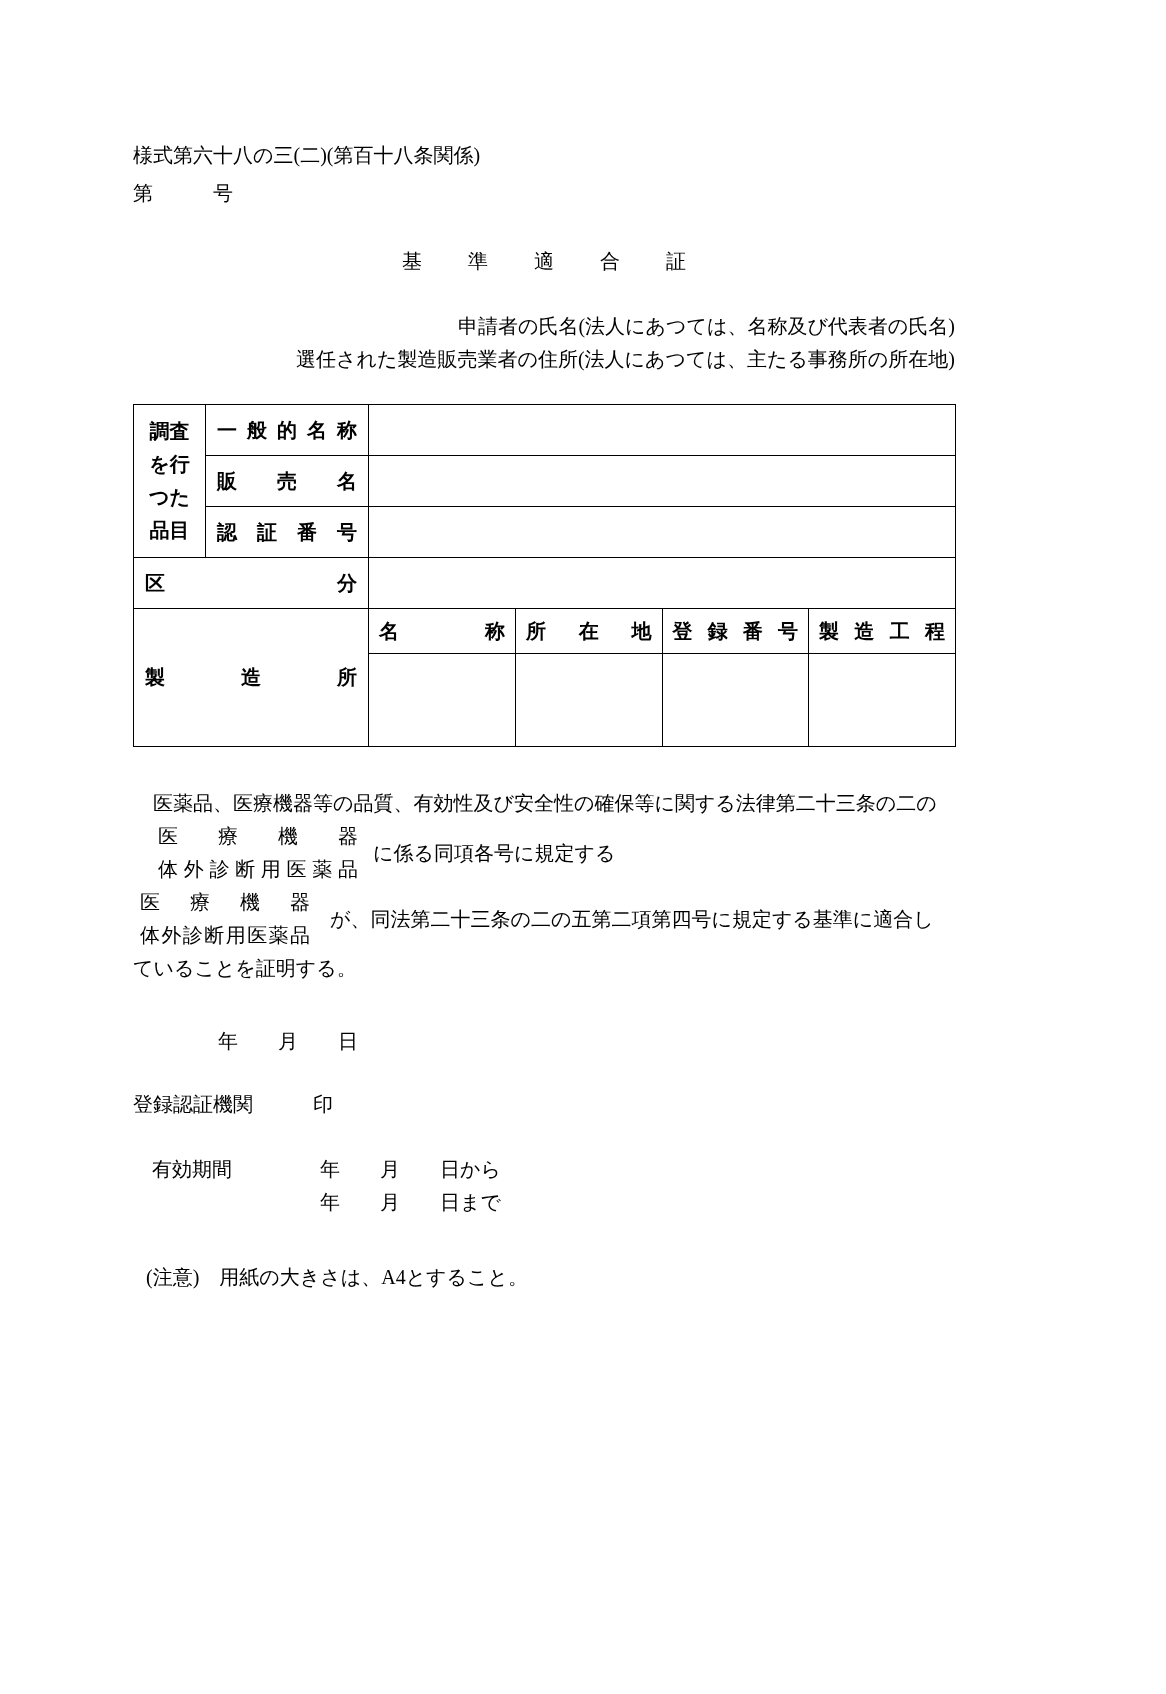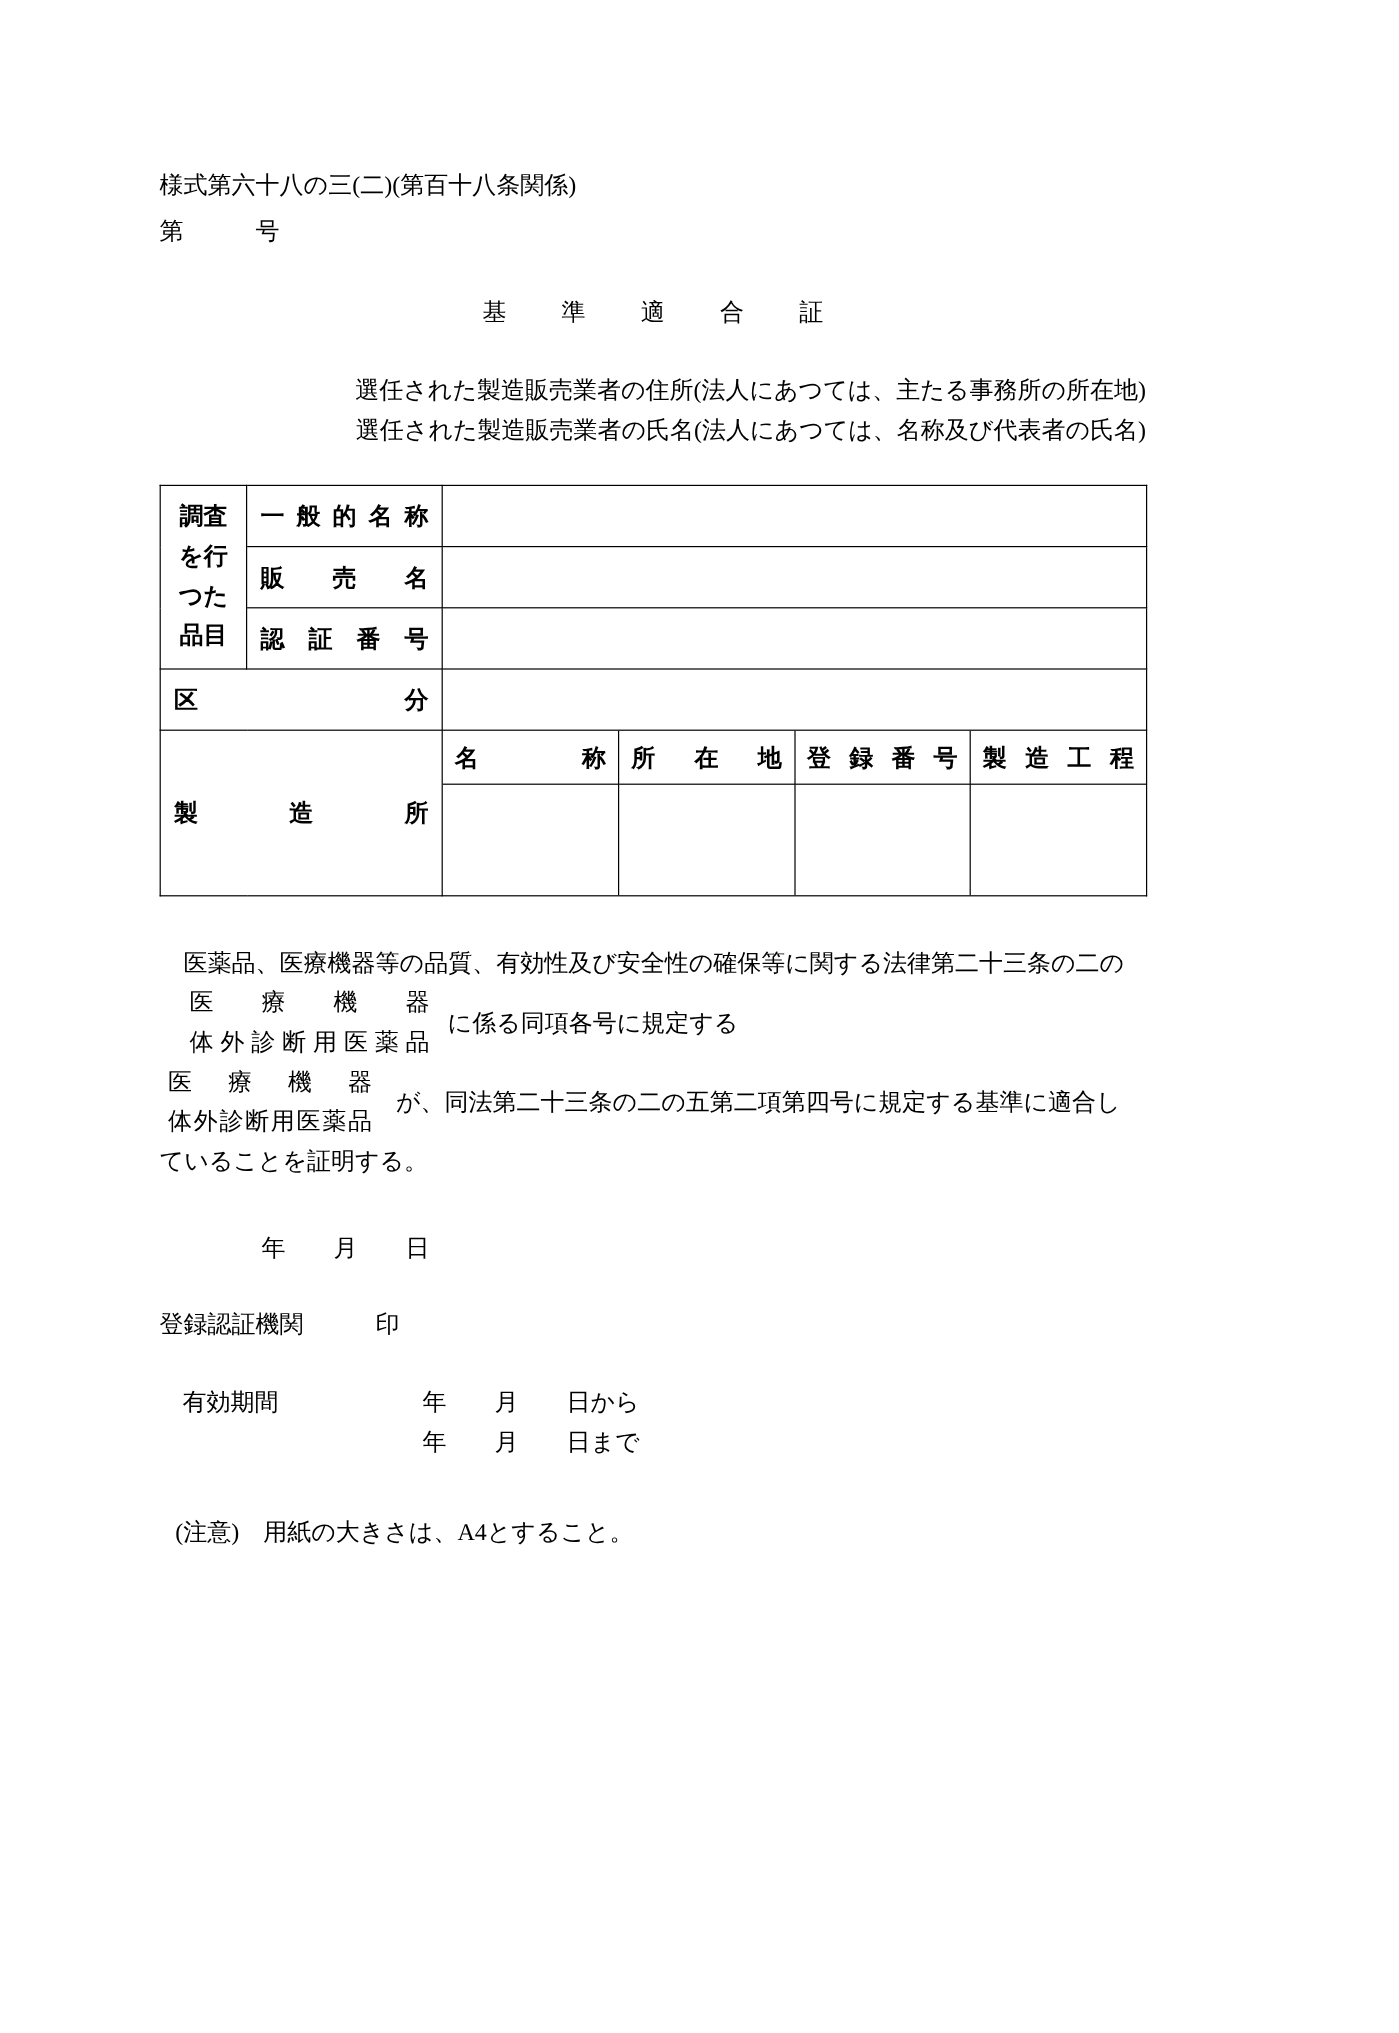--- a/index.html
+++ b/index.html
@@ -39,36 +39,36 @@
   .seg{flex:0 0 auto;}
   .stack{flex:0 0 auto;line-height:33px;}
   .stack .st{display:block;text-align:justify;text-align-last:justify;}
   .stack1{width:200px;margin:0 15px 0 25px;}
   .stack2{width:170px;margin:0 20px 0 7px;}
 
   .date-line{margin:40px 0 0 85px;line-height:33px;}
   .issuer-line{margin-top:30px;text-align:left;padding-right:22px;line-height:33px;}
   .validity{margin-top:32px;display:flex;line-height:33px;}
   .validity-label{margin-left:19px;}
-  .validity-dates{margin-left:120px;}
+  .validity-dates{margin-left:88px;}
   .note{margin-top:42px;margin-left:13px;line-height:33px;}
 </style>
 </head>
 <body>
 
 <div class="page">
 
   <div class="form-number">様式第六十八の三(二)(第百十八条関係)</div>
   <div class="doc-number">第　　　号</div>
 
   <h1 class="title">基　準　適　合　証</h1>
 
   <div class="recipients">
+    <div>申請者の氏名(法人にあつては、名称及び代表者の氏名)</div>
     <div>選任された製造販売業者の住所(法人にあつては、主たる事務所の所在地)</div>
-    <div>選任された製造販売業者の氏名(法人にあつては、名称及び代表者の氏名)</div>
   </div>
 
   <table class="items-table">
     <colgroup>
         <col class="c1">
         <col class="c2">
         <col class="c3">
       </colgroup>
     <tbody>
       <tr class="r50">

